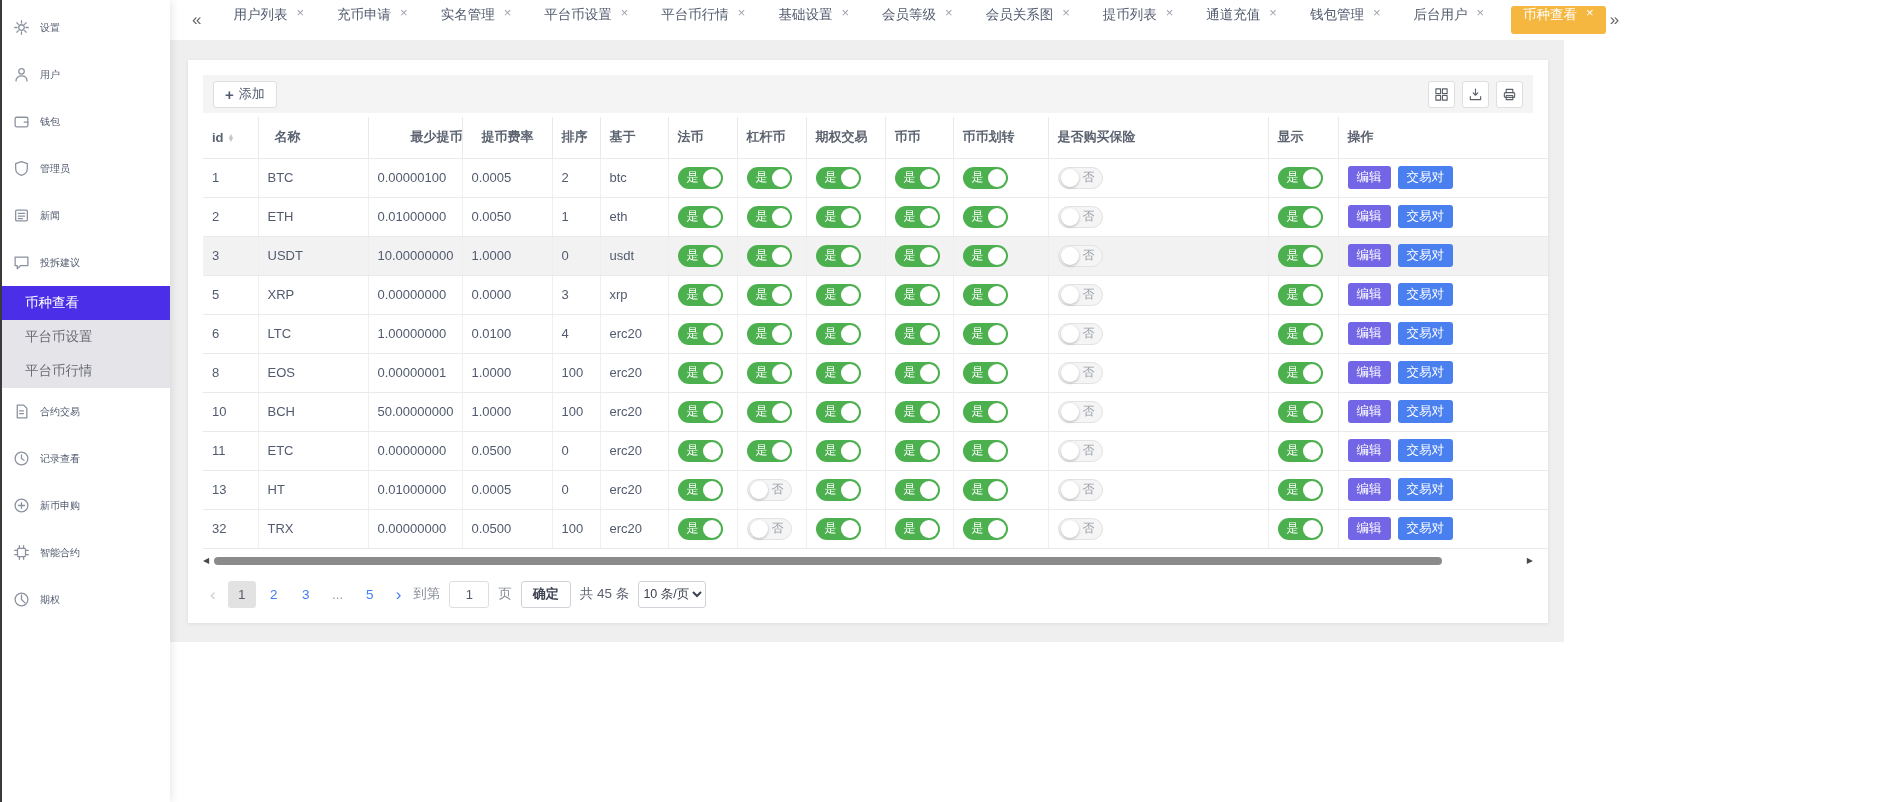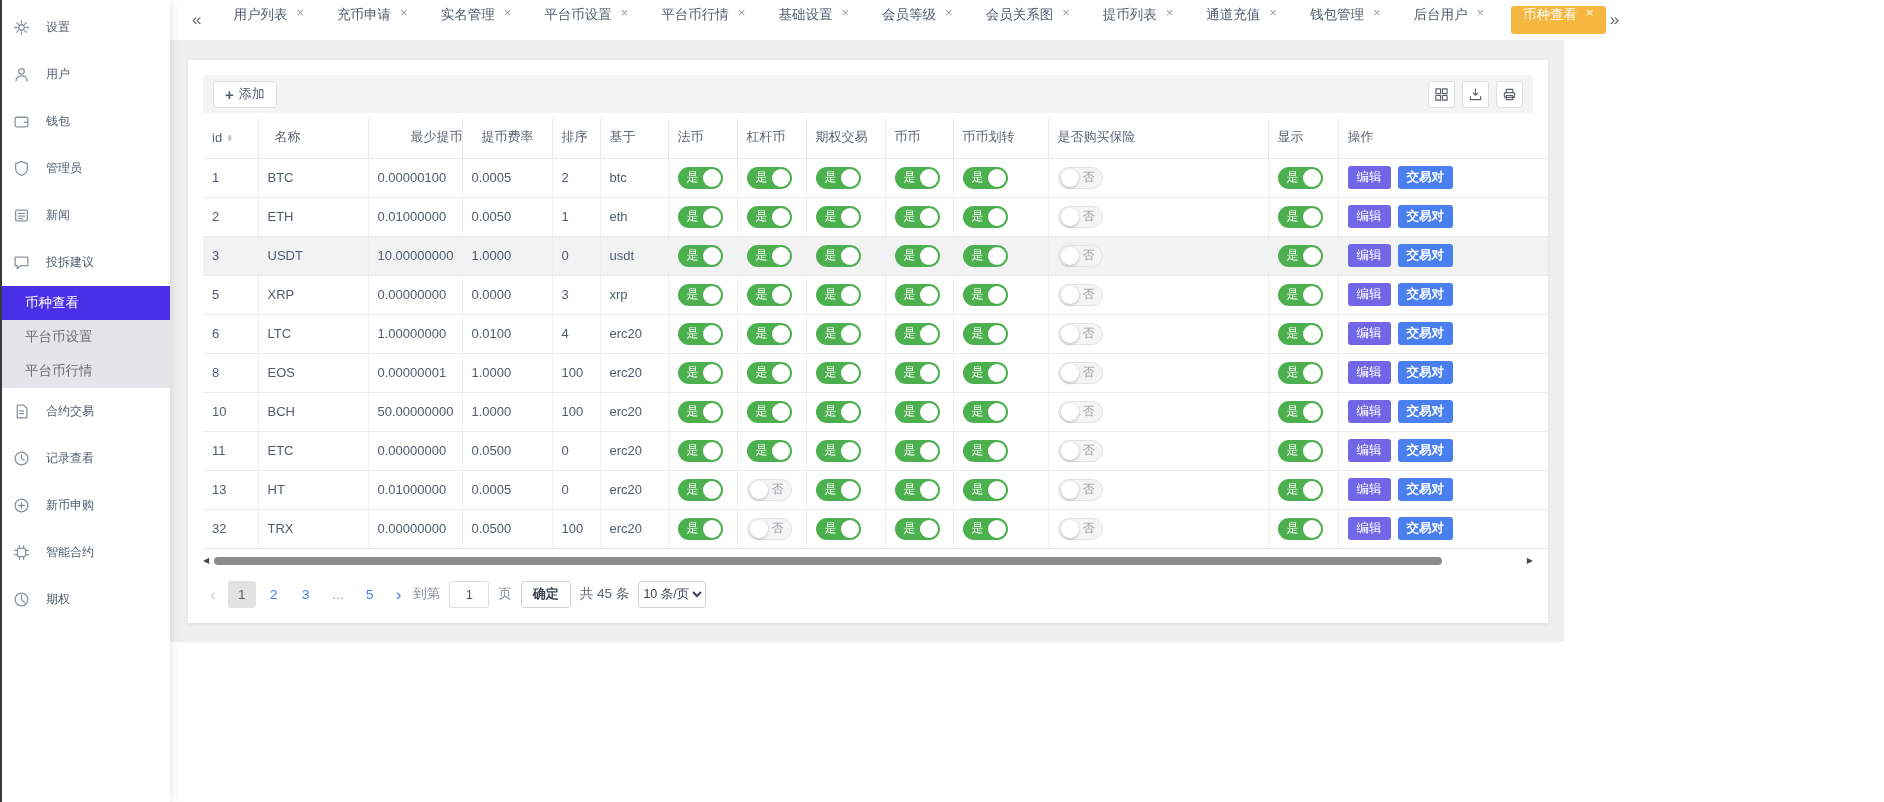--- a/index.html
+++ b/index.html
@@ -4,21 +4,21 @@
 <style>
   * { margin:0; padding:0; box-sizing:border-box; }
   html,body { width:1884px; height:802px; overflow:hidden; }
   body { font-family:"Liberation Sans","DejaVu Sans",sans-serif; background:#fff; font-size:14px; color:#515a6e; }
   .app { display:flex; width:100%; height:100%; position:relative; }
   .left-edge { position:absolute; left:0; top:0; width:2px; height:100%; background:#3a3a3a; z-index:10; }
 
   
   .sidebar { width:170px; height:100%; background:#fff; box-shadow:2px 0 8px rgba(0,0,0,.09); z-index:5; flex:none; }
   .menu { padding-top:4px; }
-  .side-item { height:47px; display:flex; align-items:center; gap:16px; padding-left:13px; font-size:12px; color:#515a6e; cursor:pointer; }
+  .side-item { height:47px; display:flex; align-items:center; gap:10px; padding-left:13px; font-size:10px; color:#515a6e; cursor:pointer; }
   .side-item .icon { width:17px; height:17px; color:#8a919f; flex:none; display:inline-flex; }
   .side-item .icon svg { width:100%; height:100%; }
   .side-item.active { color:#4b2ee8; }
   .side-item.active .icon { color:#4b2ee8; }
   .submenu { background:#e4e4e9; }
   .sub-item { height:34px; display:flex; align-items:center; padding-left:25px; font-size:13.5px; color:#6b6b76; cursor:pointer; }
   .sub-item.active { background:#4b2ee8; color:#fff; }
 
   
   .main { flex:1; display:flex; flex-direction:column; background:#fff; min-width:0; }
@@ -39,38 +39,38 @@
   
   .toolbar { background:#f4f4f4; height:38px; display:flex; align-items:center; justify-content:space-between; padding:0 10px; }
   .btn-add { background:#fff; border:1px solid #dcdee2; border-radius:3px; height:27px; padding:0 11px; font-size:13px; color:#515a6e; display:inline-flex; align-items:center; gap:5px; cursor:pointer; font-family:inherit; }
   .btn-add .plus { font-size:15px; font-weight:bold; }
   .tool-icons { display:flex; gap:7px; }
   .tool-icon { width:27px; height:27px; border:1px solid #dcdee2; background:#fff; border-radius:3px; display:inline-flex; align-items:center; justify-content:center; color:#5a5f6a; cursor:pointer; }
   .tool-icon svg { width:15px; height:15px; }
 
   
   table { width:100%; border-collapse:collapse; table-layout:fixed; font-size:13px; color:#515a6e; margin-top:4px; }
-  thead th { height:41px; font-weight:normal; text-align:left; padding:0 9px; border-bottom:1px solid #e8eaec; border-right:1px solid #e8eaec; color:#5c6370; background:#fff; overflow:hidden; white-space:nowrap; }
+  thead th { height:41px; font-weight:bold; text-align:left; padding:0 9px; border-bottom:1px solid #e8eaec; border-right:1px solid #e8eaec; color:#5c6370; background:#fff; overflow:hidden; white-space:nowrap; }
   thead th:last-child, tbody td:last-child { border-right:none; }
   tbody td { height:39px; padding:0 9px; border-bottom:1px solid #e8eaec; border-right:1px solid #efefef; overflow:hidden; white-space:nowrap; }
   tr.highlight td { background:#f2f2f2; }
   .sort { display:inline-flex; flex-direction:column; vertical-align:middle; margin-left:4px; line-height:.62; }
   .sort i { font-style:normal; font-size:7px; color:#c5c8ce; }
 
   
   .switch { display:inline-flex; align-items:center; width:45px; height:22px; border-radius:11px; position:relative; font-size:12px; cursor:pointer; }
   .switch.on { background:#4cb04f; color:#fff; }
   .switch.on .lab { margin-left:9px; }
   .switch.on .knob { position:absolute; right:2px; top:2px; width:18px; height:18px; background:#fff; border-radius:50%; }
   .switch.off { background:#f5f5f5; border:1px solid #e2e2e2; color:#9aa0aa; }
   .switch.off .lab { margin-left:24px; }
   .switch.off .knob { position:absolute; left:2px; top:1px; width:18px; height:18px; background:#fff; border-radius:50%; box-shadow:0 1px 3px rgba(0,0,0,.25); }
 
   .btn-edit { background:#7265e6; color:#fff; border:none; border-radius:3px; height:23px; padding:0 9px; font-size:12.5px; margin-right:7px; cursor:pointer; font-family:inherit; }
-  .btn-pair { background:#4a7ff0; color:#fff; border:none; border-radius:3px; height:23px; padding:0 9px; font-size:12.5px; cursor:pointer; font-family:inherit;font-weight:bold; }
+  .btn-pair { background:#4a7ff0; color:#fff; border:none; border-radius:3px; height:23px; padding:0 9px; font-size:12.5px; cursor:pointer; font-family:inherit; }
 
   
   .hscroll { height:13px; margin-top:6px; display:flex; align-items:center; }
   .hs-arrow { color:#4a4a4a; font-size:8px; line-height:1; }
   .hs-track { flex:1; height:10px; margin:0 3px; position:relative; }
   .hs-thumb { position:absolute; left:2px; right:82px; top:1px; height:8px; background:#8b8b8b; border-radius:4px; cursor:pointer; }
 
   
   .pagination { display:flex; align-items:center; gap:9px; margin-top:13px; font-size:13.5px; color:#666; padding-left:4px; }
   .pg-arrow { font-size:17px; line-height:1; padding:0 3px; }

